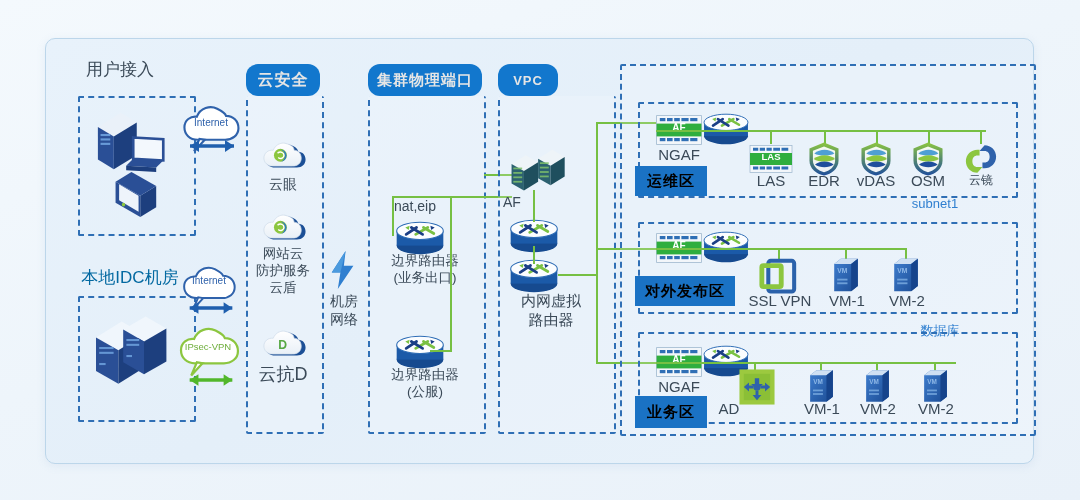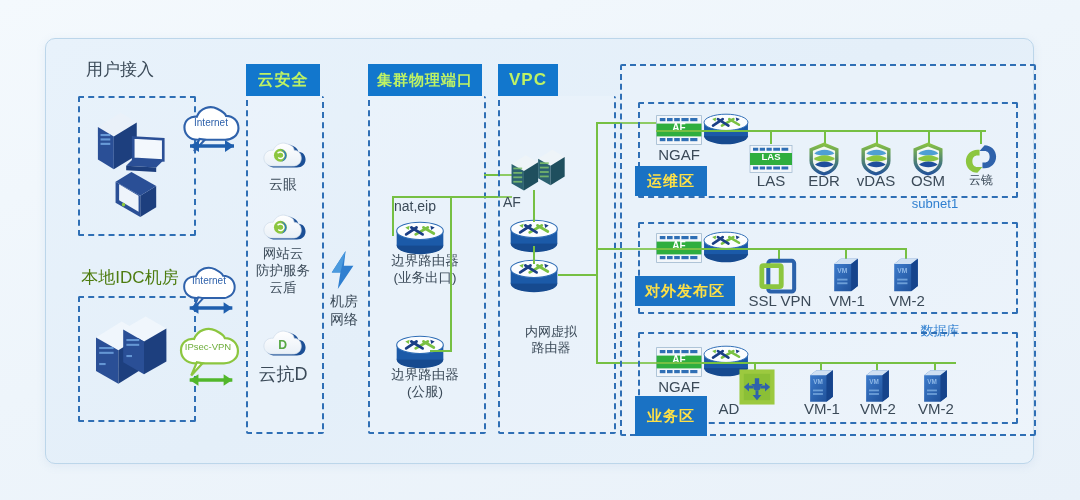--- a/index.html
+++ b/index.html
@@ -19,33 +19,33 @@
     box-shadow:0 2px 10px rgba(120,160,200,.12);
   }
 
   
   .dashcol{position:absolute;border:2px dashed #2f6fb5;border-radius:2px;
            background:rgba(255,255,255,0.18);}
   .dashbox{position:absolute;border:2px dashed #2f6fb5;border-radius:2px;}
 
   
   .hdr{
-    position:absolute;background:#1277cd;color:#bef264;
+    position:absolute;background:#1277cd;color:#e5e5e5;
     font-weight:bold;display:flex;align-items:center;justify-content:center;
-    letter-spacing:1px;border-radius:0;
+    letter-spacing:1px;border-radius:12px;
   }
 
   
-  .lbl{position:absolute;color:#4d7c0f;text-align:center;line-height:1.18;}
+  .lbl{position:absolute;color:#0369a1;text-align:center;line-height:1.18;}
   .lbl-blue{position:absolute;color:#1566b8;font-weight:bold;text-align:center;}
   .lbl-sub{position:absolute;color:#2f7fd0;text-align:center;}
 
   
   .zonetag{
-    position:absolute;background:#1a72c4;color:#fde047;font-weight:bold;
+    position:absolute;background:#1a72c4;color:#000000;font-weight:bold;
     display:flex;align-items:center;justify-content:center;letter-spacing:1px;
   }
 
   
   .wire{position:absolute;background:#76c043;}
   .wire-h{height:2px;}
   .wire-v{width:2px;}
 
   svg{display:block;overflow:visible;}
   .icn{position:absolute;}
@@ -336,35 +336,35 @@
   </svg>
   <div class="cap" style="left:368px;top:367px;width:114px;font-size:13.5px;line-height:1.25;white-space:pre-line;">边界路由器
 (公服)</div>
 
   <div class="wire wire-v" style="left:392px;top:196px;width:2px;height:40px;"></div>
   <div class="wire wire-h" style="left:392px;top:196px;width:120px;height:2px;"></div>
   <div class="wire wire-v" style="left:450px;top:196px;width:2px;height:156px;"></div>
   <div class="wire wire-h" style="left:430px;top:350px;width:22px;height:2px;"></div>
   <div class="wire wire-h" style="left:484px;top:174px;width:28px;height:2px;"></div>
 
-  <div class="hdr" style="left:498px;top:64px;width:60px;height:32px;font-size:17px;">VPC</div>
+  <div class="hdr" style="left:498px;top:64px;width:60px;height:32px;font-size:13px;">VPC</div>
   <div class="dashcol" style="left:498px;top:96px;width:114px;height:336px;border-top:none;"></div>
 
   <svg class="icn" style="left:508px;top:148px;" width="62" height="48" viewBox="0 0 70 54">
     <use href="#sym-serverstack"></use>
   </svg>
   <div class="cap" style="left:503px;top:194px;width:34px;font-size:14px;text-align:left;">AF</div>
 
   <svg class="icn" style="left:506px;top:216px;" width="56" height="38" viewBox="0 0 64 44">
     <use href="#sym-router"></use>
   </svg>
   <svg class="icn" style="left:506px;top:256px;" width="56" height="38" viewBox="0 0 64 44">
     <use href="#sym-router"></use>
   </svg>
-  <div class="cap" style="left:496px;top:292px;width:110px;font-size:13px;line-height:1.25;white-space:pre-line;margin-top:32px;">内网虚拟
+  <div class="cap" style="left:496px;top:292px;width:110px;font-size:15px;line-height:1.25;white-space:pre-line;">内网虚拟
 路由器</div>
 
   <div class="wire wire-v" style="left:533px;top:190px;width:2px;height:32px;"></div>
   <div class="wire wire-v" style="left:533px;top:246px;width:2px;height:18px;"></div>
 
   <div class="wire wire-h" style="left:558px;top:274px;width:38px;height:2px;"></div>
   <div class="wire wire-v" style="left:596px;top:122px;width:2px;height:242px;"></div>
   <div class="wire wire-h" style="left:596px;top:122px;width:60px;height:2px;"></div>
   <div class="wire wire-h" style="left:596px;top:248px;width:60px;height:2px;"></div>
   <div class="wire wire-h" style="left:596px;top:362px;width:60px;height:2px;"></div>
@@ -448,21 +448,21 @@
   <div class="cap" style="left:819px;top:292px;width:56px;font-size:15px;">VM-1</div>
 
   <svg class="icn" style="left:892px;top:256px;" width="28" height="38" viewBox="0 0 38 50">
     <use href="#sym-vm"></use>
   </svg>
   <div class="cap" style="left:879px;top:292px;width:56px;font-size:15px;">VM-2</div>
 
   <div class="lbl-sub" style="left:895px;top:322px;width:90px;font-size:13px;">数据库</div>
 
   <div class="dashbox" style="left:638px;top:332px;width:376px;height:88px;"></div>
-  <div class="zonetag" style="left:635px;top:396px;width:72px;height:40px;font-size:15px;">业务区</div>
+  <div class="zonetag" style="left:635px;top:396px;width:72px;height:32px;font-size:15px;">业务区</div>
 
   <svg class="icn" style="left:655px;top:346px;" width="48" height="32" viewBox="0 0 60 40">
     <use href="#sym-appliance"></use>
   </svg>
   <div class="cap" style="left:655px;top:354px;width:48px;font-size:10px;font-weight:bold;color:#fff;">AF</div>
   <div class="cap" style="left:648px;top:378px;width:62px;font-size:15px;">NGAF</div>
 
   <svg class="icn" style="left:700px;top:342px;" width="52" height="36" viewBox="0 0 64 44">
     <use href="#sym-router"></use>
   </svg>

